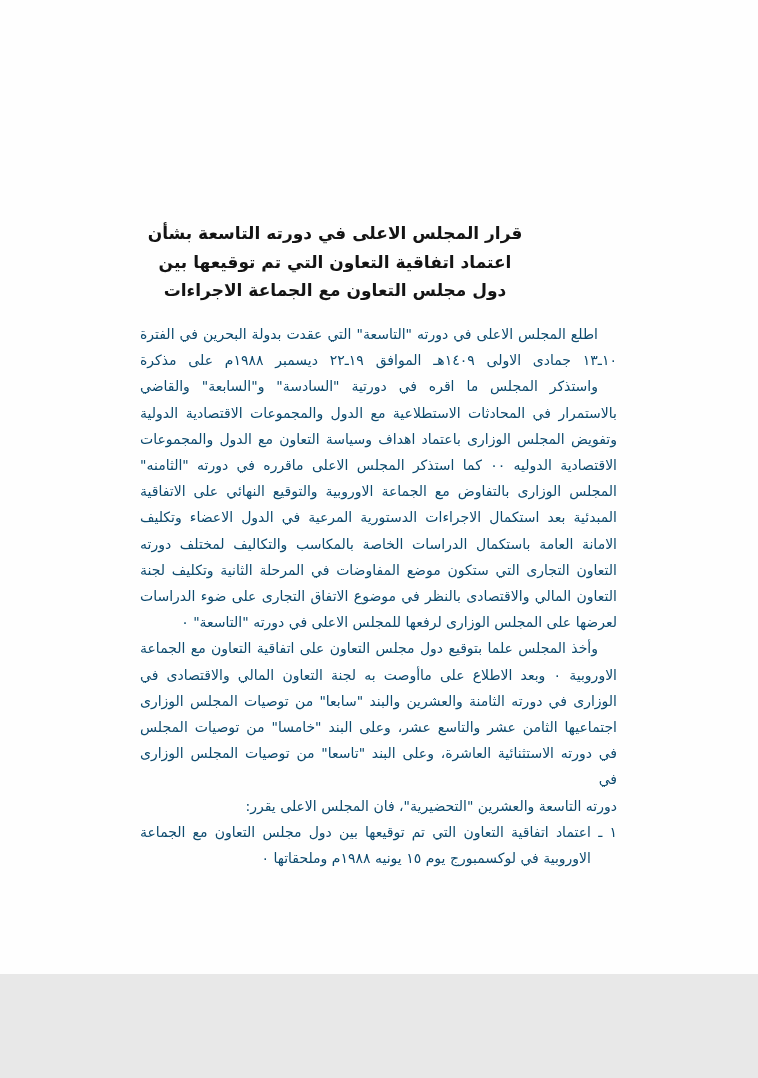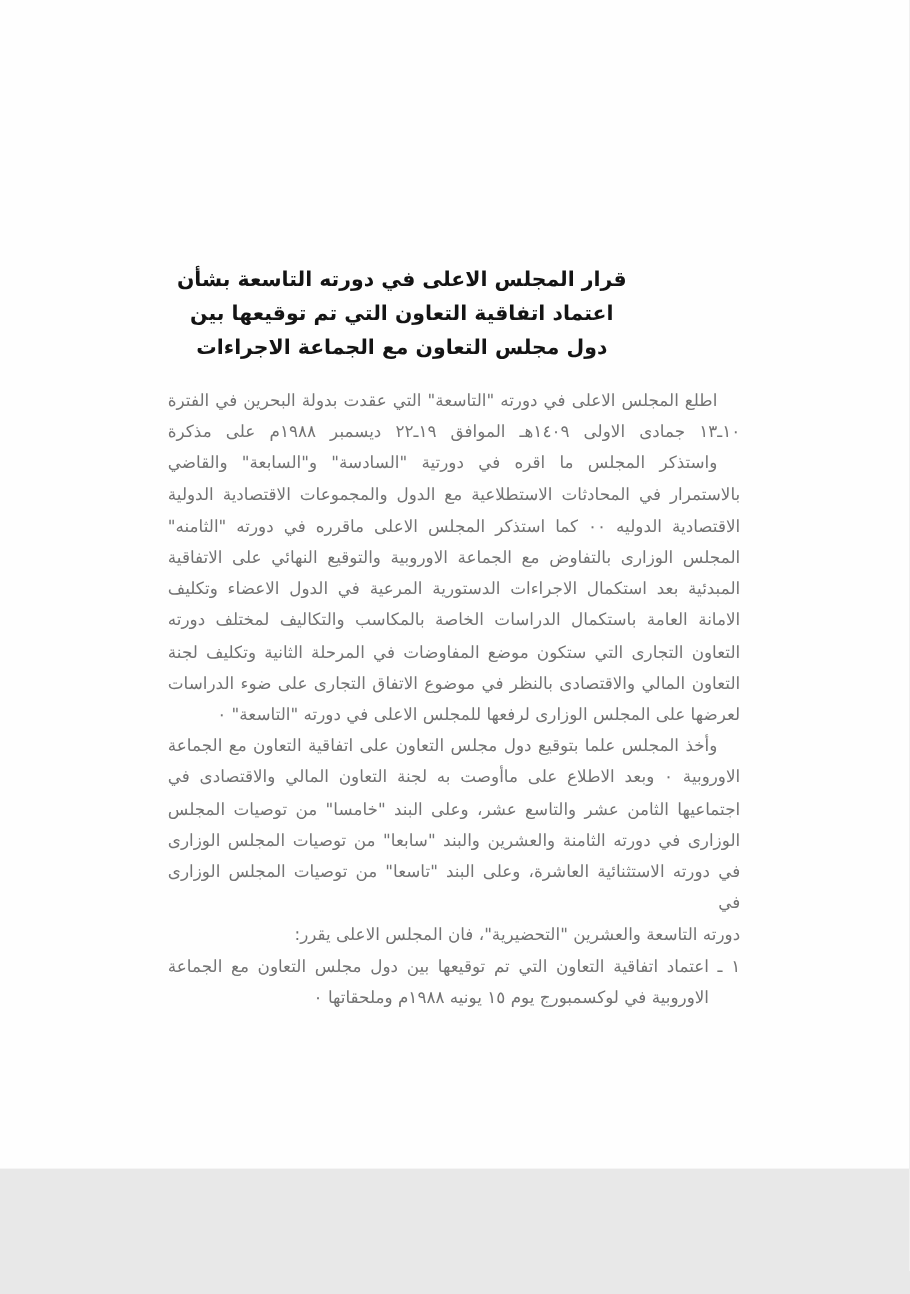--- a/index.html
+++ b/index.html
@@ -30,21 +30,21 @@
     color: #141414;
     letter-spacing: 0.2px;
   }
   .doc-body {
     position: absolute;
     top: 321px;
     right: 141px;
     width: 477px;
     font-size: 14px;
     line-height: 26.2px;
-    color: #737373;
+    color: #0c4a6e;
   }
   .para { margin: 0; }
   .line {
     text-align: justify;
     text-align-last: justify;
   }
   .line.last {
     text-align-last: right;
   }
   .para.indent-first .line.first {
@@ -76,33 +76,34 @@
   </header>
 
   <main class="doc-body">
     <div class="para indent-first">
         <div class="line first">اطلع المجلس الاعلى في دورته "التاسعة" التي عقدت بدولة البحرين في الفترة</div>
         <div class="line">١٠ـ١٣ جمادى الاولى ١٤٠٩هـ الموافق ١٩ـ٢٢ ديسمبر ١٩٨٨م على مذكرة</div>
       </div>
     <div class="para indent-first">
         <div class="line first">واستذكر المجلس ما اقره في دورتية "السادسة" و"السابعة" والقاضي</div>
         <div class="line">بالاستمرار في المحادثات الاستطلاعية مع الدول والمجموعات الاقتصادية الدولية</div>
+        <div class="line">وتفويض المجلس الوزارى باعتماد اهداف وسياسة التعاون مع الدول والمجموعات</div>
         <div class="line">الاقتصادية الدوليه ٠٠ كما استذكر المجلس الاعلى ماقرره في دورته "الثامنه"</div>
         <div class="line">المجلس الوزارى بالتفاوض مع الجماعة الاوروبية والتوقيع النهائي على الاتفاقية</div>
         <div class="line">المبدئية بعد استكمال الاجراءات الدستورية المرعية في الدول الاعضاء وتكليف</div>
         <div class="line">الامانة العامة باستكمال الدراسات الخاصة بالمكاسب والتكاليف لمختلف دورته</div>
         <div class="line">التعاون التجارى التي ستكون موضع المفاوضات في المرحلة الثانية وتكليف لجنة</div>
         <div class="line">التعاون المالي والاقتصادى بالنظر في موضوع الاتفاق التجارى على ضوء الدراسات</div>
         <div class="line last">لعرضها على المجلس الوزارى لرفعها للمجلس الاعلى في دورته "التاسعة" ٠</div>
       </div>
     <div class="para indent-first">
         <div class="line first">وأخذ المجلس علما بتوقيع دول مجلس التعاون على اتفاقية التعاون مع الجماعة</div>
         <div class="line">الاوروبية ٠ وبعد الاطلاع على ماأوصت به لجنة التعاون المالي والاقتصادى في</div>
+        <div class="line">الوزارى في دورته الثامنة والعشرين والبند "سابعا" من توصيات المجلس الوزارى</div>
         <div class="line">اجتماعيها الثامن عشر والتاسع عشر، وعلى البند "خامسا" من توصيات المجلس</div>
-        <div class="line">الوزارى في دورته الثامنة والعشرين والبند "سابعا" من توصيات المجلس الوزارى</div>
         <div class="line">في دورته الاستثنائية العاشرة، وعلى البند "تاسعا" من توصيات المجلس الوزارى في</div>
         <div class="line last">دورته التاسعة والعشرين "التحضيرية"، فان المجلس الاعلى يقرر:</div>
       </div>
     <div class="para hang">
         <div class="line first">١ ـ اعتماد اتفاقية التعاون التي تم توقيعها بين دول مجلس التعاون مع الجماعة</div>
         <div class="line last">الاوروبية في لوكسمبورج يوم ١٥ يونيه ١٩٨٨م وملحقاتها ٠</div>
       </div>
   </main>
 
   <footer>

